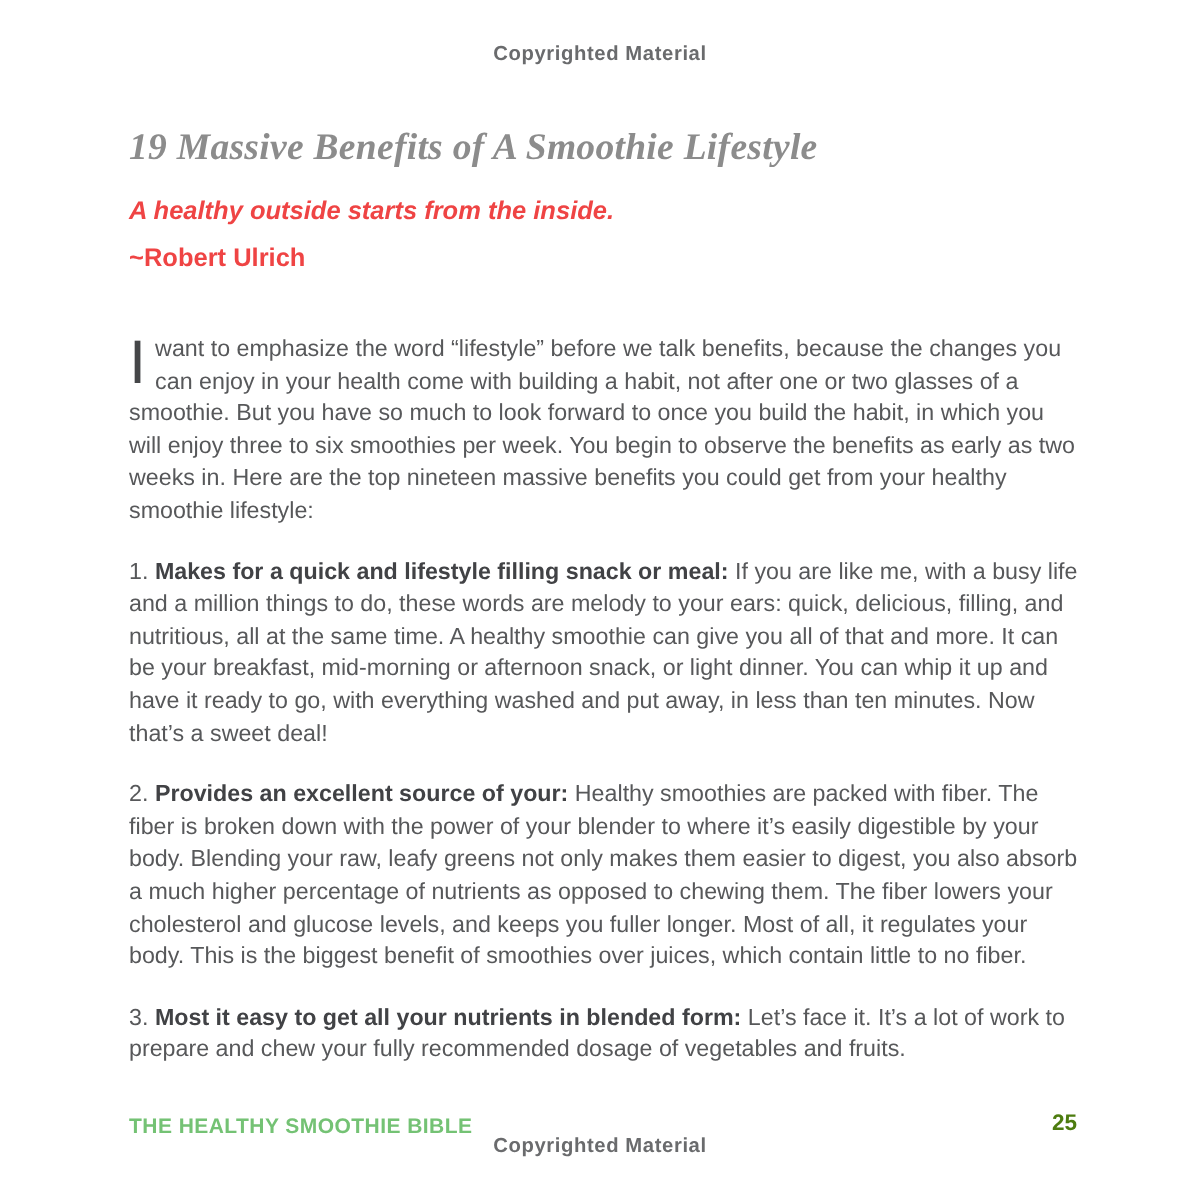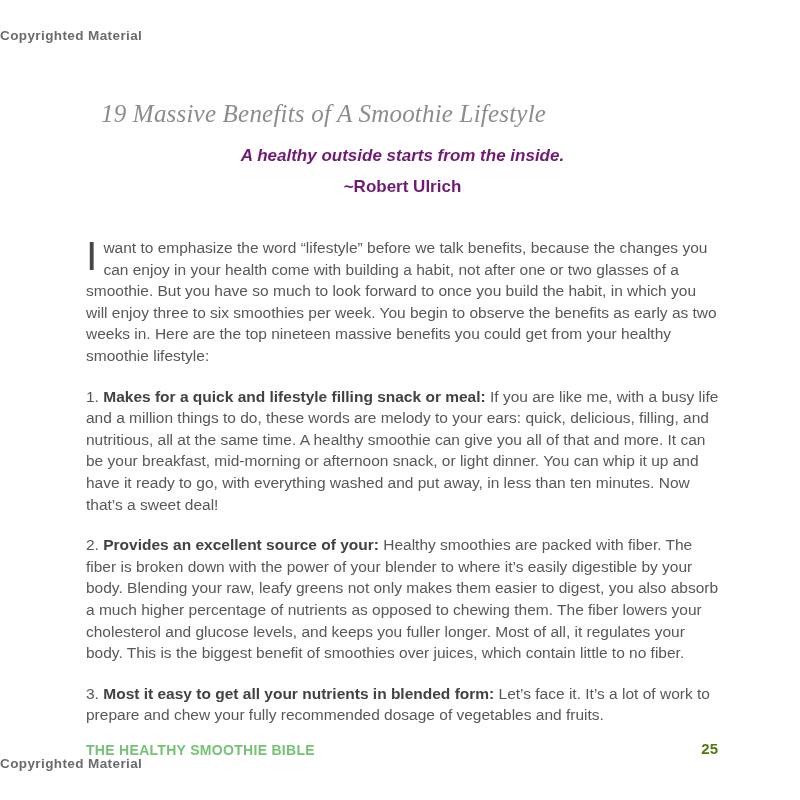--- a/index.html
+++ b/index.html
@@ -12,49 +12,50 @@
     width: 800px;
     height: 800px;
     background: #ffffff;
     overflow: hidden;
     font-family: "Liberation Sans", sans-serif;
   }
   .copyright {
     position: absolute;
     left: 0;
     width: 100%;
+    text-align: center;
     font-size: 13.5px;
     font-weight: bold;
     letter-spacing: 0.4px;
     color: #6a6b6d;
   }
   .copyright.top { top: 28px; }
   .copyright.bottom { top: 756px; }
 
   .content {
     position: absolute;
     left: 86px;
     top: 0;
     width: 633px;
   }
   .chapter-title {
-    margin: 15px;
+    margin: 0;
     padding-top: 84px;
     font-family: "Liberation Serif", serif;
     font-style: italic;
-    font-weight: normal;
+    font-weight: bold;
     font-size: 25px;
     line-height: 29px;
     color: #8c8c8c;
     letter-spacing: 0.2px;
   }
   .epigraph {
     margin-top: 18px;
-    text-align: center;
-    color: #701a75;
+    text-align: left;
+    color: #ef4444;
     font-size: 17px;
     line-height: 19px;
     font-weight: bold;
   }
   .epigraph .quote-text { font-style: italic; }
   .epigraph .quote-attr { font-style: normal; margin-top: 12px; }
 
   .para {
     margin: 0;
     margin-top: 19px;

